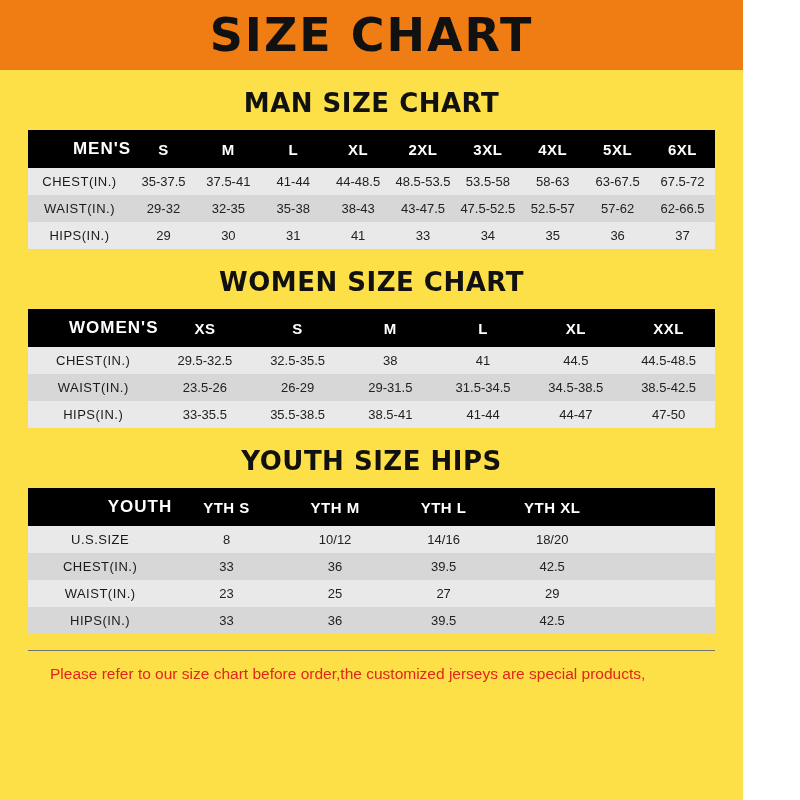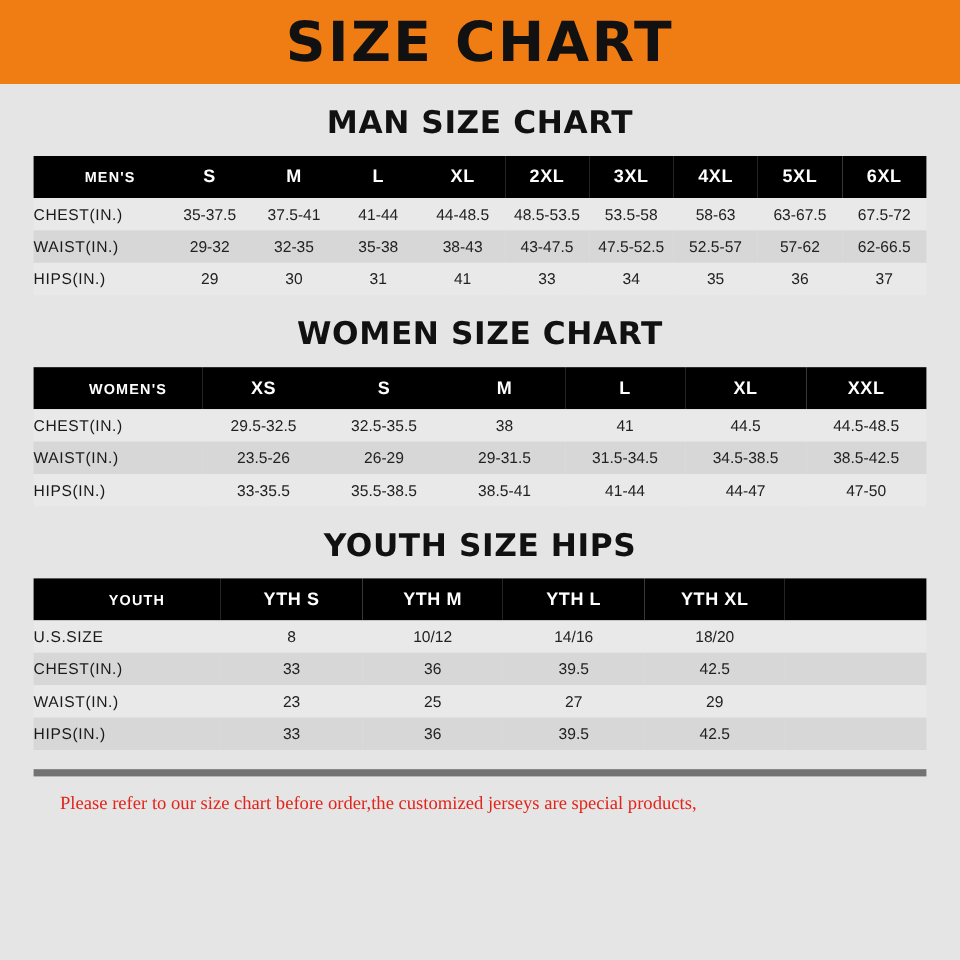--- a/index.html
+++ b/index.html
@@ -7,24 +7,24 @@
     padding: 0;
   }
   body {
     width: 800px;
     height: 800px;
     background: #ffffff;
     font-family: "DejaVu Sans", sans-serif;
     overflow: hidden;
   }
   .page {
-    width: 800px;
+    width: 743px;
     height: 800px;
     position: relative;
-    background: #e5e5e5;
+    background: #fde047;
     box-sizing: border-box;
   }
   
   .banner {
     height: 70px;
     background: #f07d13;
     display: flex;
     align-items: center;
     justify-content: center;
   }
@@ -69,47 +69,47 @@
     background: #000;
   }
   table.size-table thead th {
     color: #fff;
     font-weight: bold;
     font-size: 15px;
     padding: 9px 0;
     letter-spacing: 0.5px;
   }
   table.size-table thead th.label-head {
+    text-align: right;
+    padding-left: 16px;
+    font-size: 17px;
+    letter-spacing: 1px;
+  }
+  table.size-table tbody td.row-label {
     text-align: center;
-    padding-left: 16px;
-    font-size: 12px;
-    letter-spacing: 1px;
-  }
-  table.size-table tbody td.row-label {
-    text-align: left;
     font-size: 13px;
     color: #1a1a1a;
     letter-spacing: 0.5px;
   }
   table.size-table tbody tr.odd { background: #e9e9e9; }
   table.size-table tbody tr.even { background: #d7d7d7; }
 
   
   .men col.c0 { width: 15%; }
   .women col.c0 { width: 19%; }
   .youth col.c0 { width: 21%; }
 
   .footer-note {
     margin-top: 16px;
-    border-top: 6px solid #737373;
+    border-top: 1px solid #737373;
     padding: 12px 22px 0 22px;
     color: #e1251b;
     font-size: 15.5px;
     line-height: 1.45;
-    font-family: Liberation Serif, serif;
+    font-family: Liberation Sans, sans-serif;
   }
   .footer-note div { white-space: nowrap; }
 </style>
 </head>
 <body>
 
 <div class="page">
 
   <div class="banner">
     <div class="banner-title">SIZE CHART</div>

